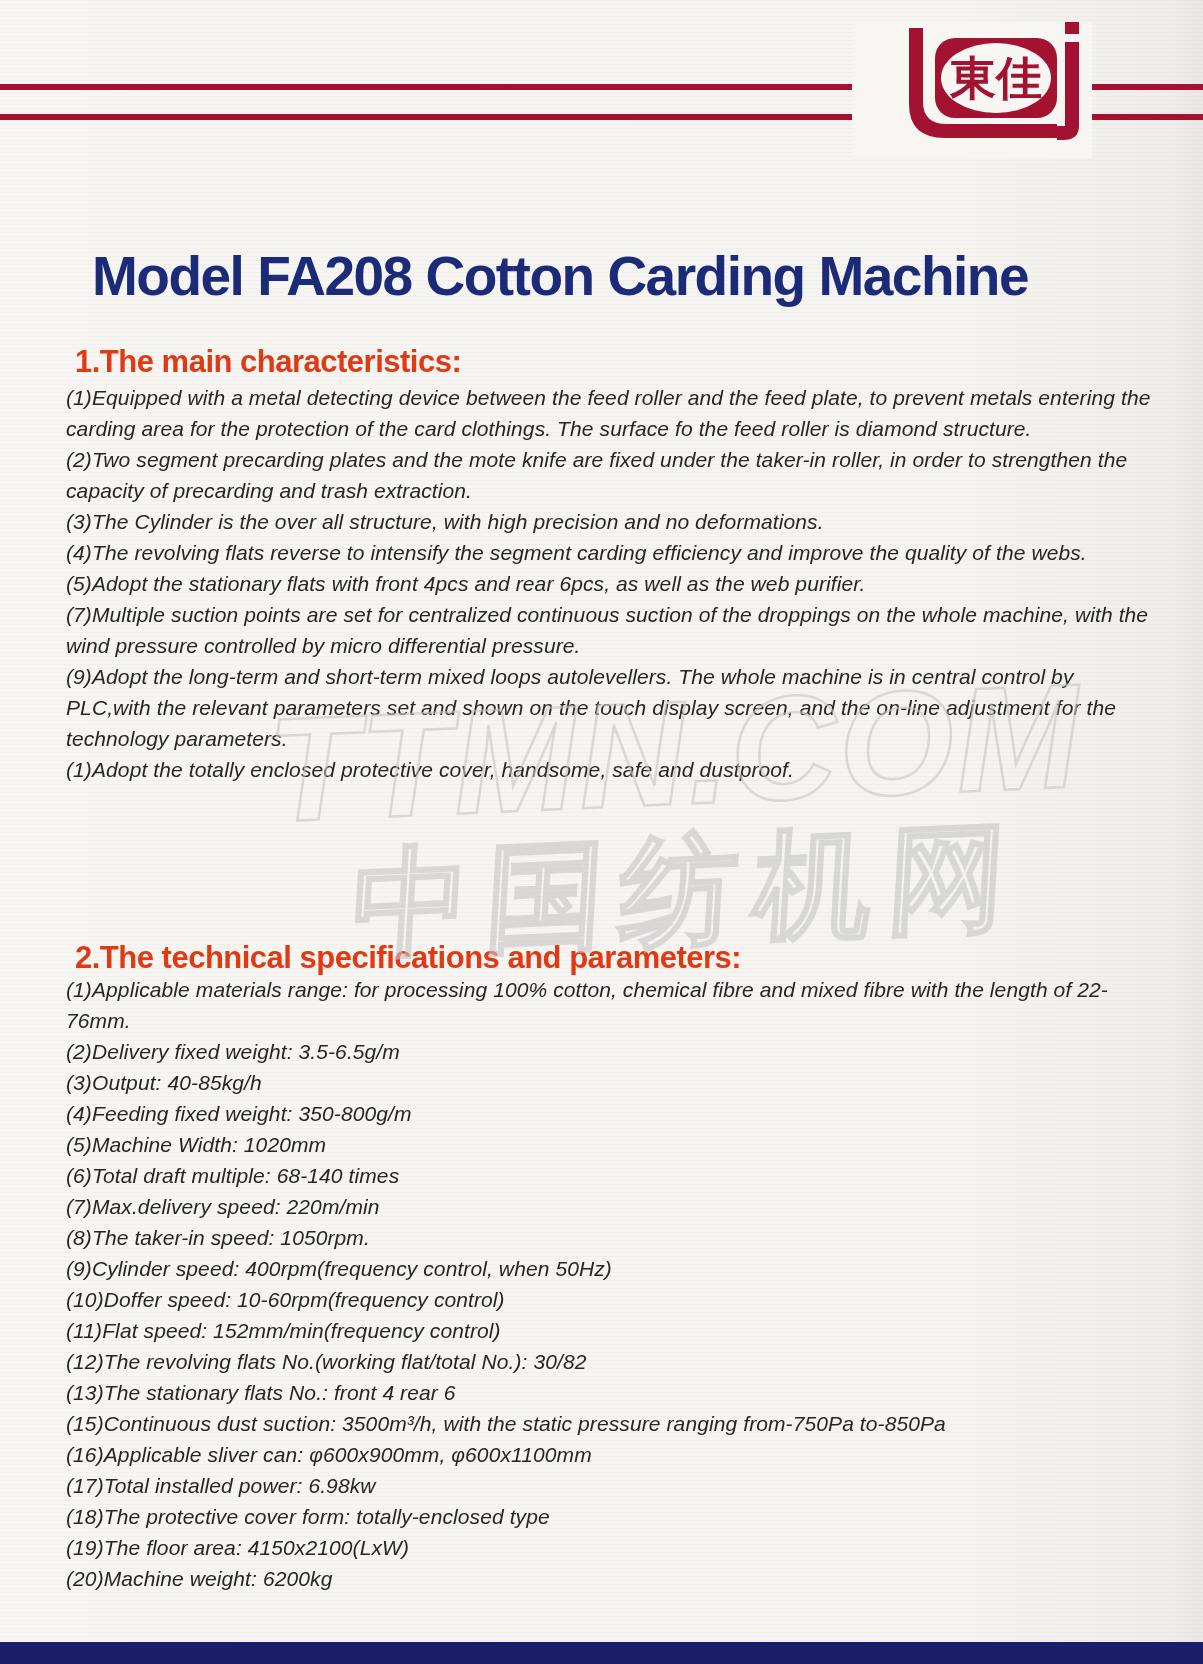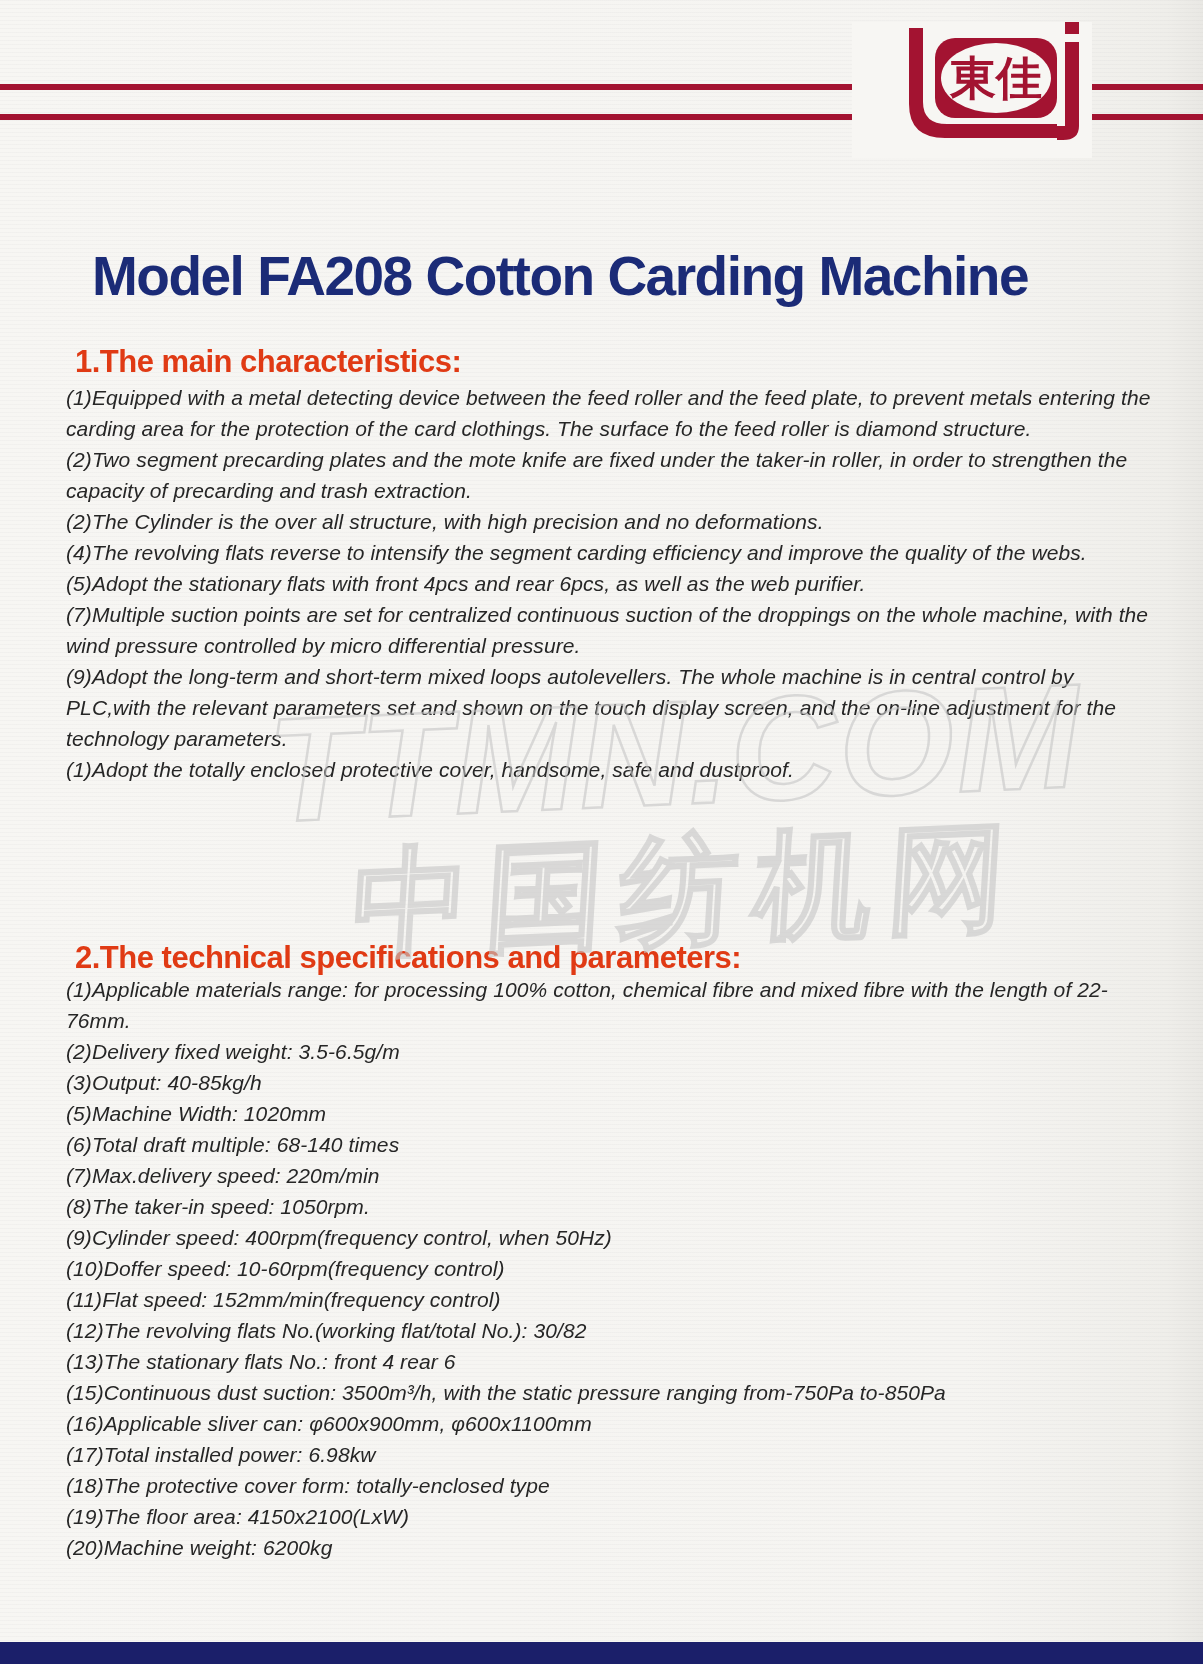--- a/index.html
+++ b/index.html
@@ -91,33 +91,34 @@
       <path d="M208,20 h14 v84 q0,14 -16,14 h-6 v-14 h8 z" fill="#a31331"></path>
     </svg>
   </div>
 
   <h1 class="title">Model FA208 Cotton Carding Machine</h1>
 
   <h2 class="sec-heading h1">1.The main characteristics:</h2>
   <div class="body b1">
       <p>(1)Equipped with a metal detecting device between the feed roller and the feed plate, to prevent metals entering the carding area for the protection of the card clothings. The surface fo the feed roller is diamond structure.</p>
       <p>(2)Two segment precarding plates and the mote knife are fixed under the taker-in roller, in order to strengthen the capacity of precarding and trash extraction.</p>
-      <p>(2)The Cylinder is the over all structure, with high precision and no deformations.</p>
+      <p>(3)The Cylinder is the over all structure, with high precision and no deformations.</p>
       <p>(4)The revolving flats reverse to intensify the segment carding efficiency and improve the quality of the webs.</p>
       <p>(5)Adopt the stationary flats with front 4pcs and rear 6pcs, as well as the web purifier.</p>
       <p>(7)Multiple suction points are set for centralized continuous suction of the droppings on the whole machine, with the wind pressure controlled by micro differential pressure.</p>
       <p>(9)Adopt the long-term and short-term mixed loops autolevellers. The whole machine is in central control by PLC,with the relevant parameters set and shown on the touch display screen, and the on-line adjustment for the technology parameters.</p>
       <p>(1)Adopt the totally enclosed protective cover, handsome, safe and dustproof.</p>
     </div>
 
   <h2 class="sec-heading h2">2.The technical specifications and parameters:</h2>
   <div class="body b2">
       <p>(1)Applicable materials range: for processing 100% cotton, chemical fibre and mixed fibre with the length of 22-76mm.</p>
       <p>(2)Delivery fixed weight: 3.5-6.5g/m</p>
       <p>(3)Output: 40-85kg/h</p>
+      <p>(4)Feeding fixed weight: 350-800g/m</p>
       <p>(5)Machine Width: 1020mm</p>
       <p>(6)Total draft multiple: 68-140 times</p>
       <p>(7)Max.delivery speed: 220m/min</p>
       <p>(8)The taker-in speed: 1050rpm.</p>
       <p>(9)Cylinder speed: 400rpm(frequency control, when 50Hz)</p>
       <p>(10)Doffer speed: 10-60rpm(frequency control)</p>
       <p>(11)Flat speed: 152mm/min(frequency control)</p>
       <p>(12)The revolving flats No.(working flat/total No.): 30/82</p>
       <p>(13)The stationary flats No.:  front 4  rear 6</p>
       <p>(15)Continuous dust suction: 3500m³/h, with the static pressure ranging from-750Pa to-850Pa</p>

